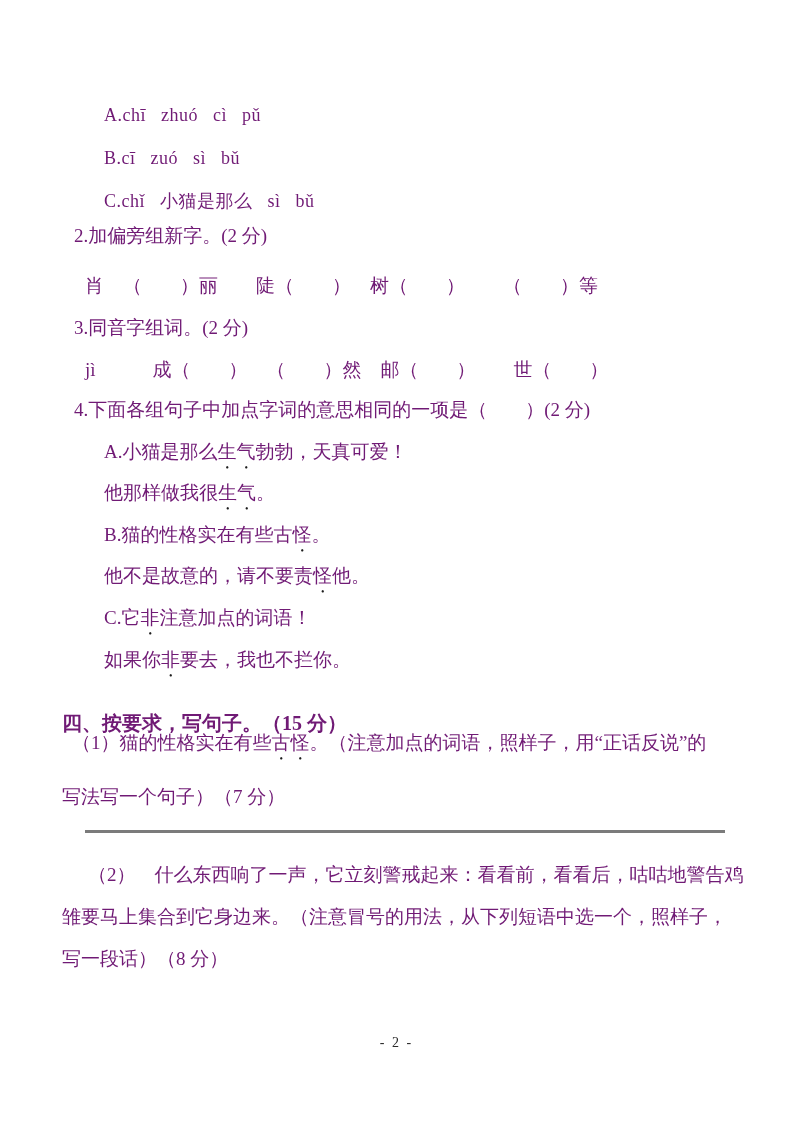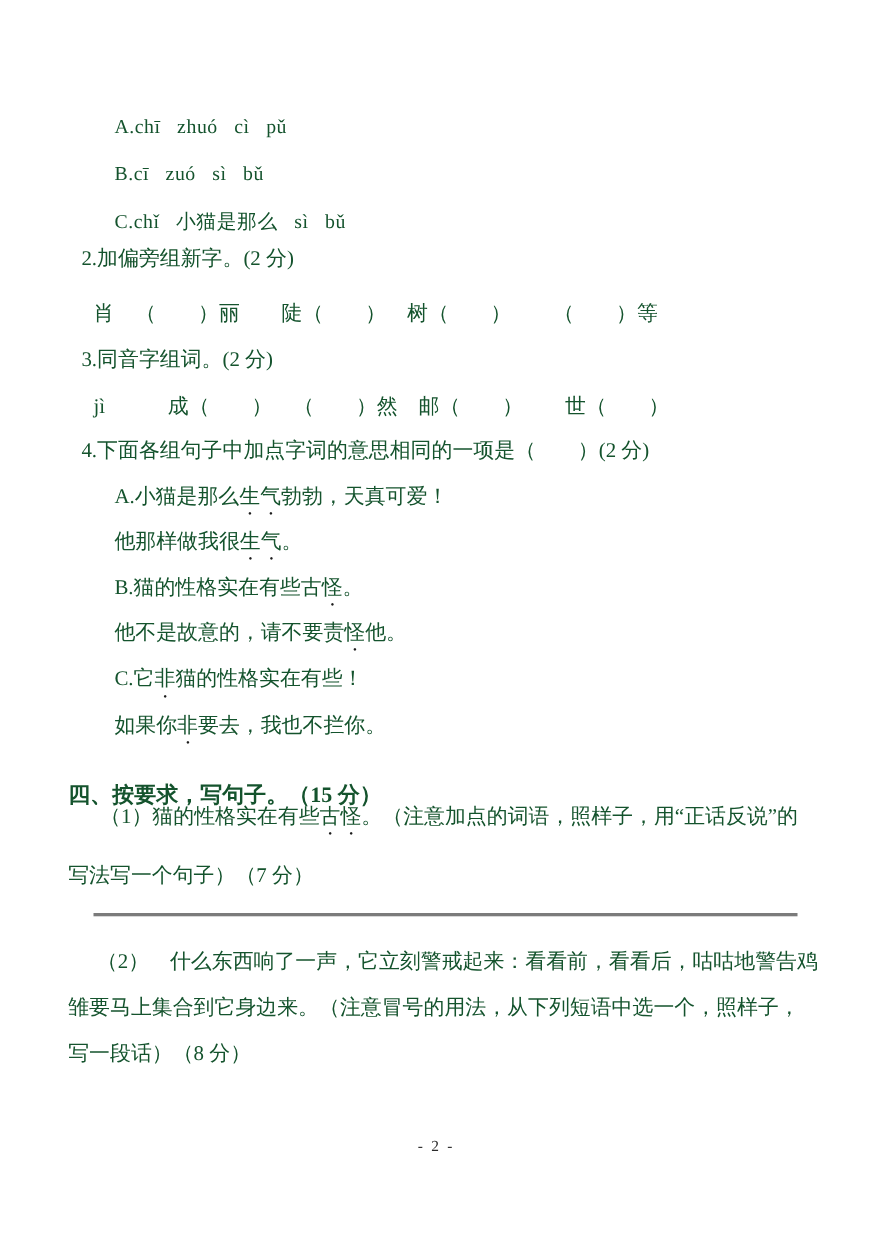--- a/index.html
+++ b/index.html
@@ -10,21 +10,21 @@
     background: #ffffff;
     font-family: "Liberation Serif", "DejaVu Serif", serif;
     color: #1c1c1c;
     overflow: hidden;
   }
   .line {
     position: absolute;
     font-size: 19px;
     line-height: 1.35;
     white-space: pre;
-    color: #14532d;
+    color: #701a75;
   }
   .pinyin {
     font-size: 18px;
     letter-spacing: 0.5px;
   }
   .section-title {
     font-weight: 700;
     font-size: 20px;
   }
   .emph {
@@ -65,26 +65,26 @@
   <div class="line" style="left:85px; top:273px;">肖　（　　）丽　　陡（　　）　树（　　）　　（　　）等</div>
 
   <div class="line" style="left:74px; top:315px;">3.同音字组词。(2 分)</div>
   <div class="line" style="left:85px; top:357px;">jì　　　成（　　）　（　　）然　邮（　　）　　世（　　）</div>
 
   <div class="line" style="left:74px; top:397px;">4.下面各组句子中加点字词的意思相同的一项是（　　）(2 分)</div>
   <div class="line" style="left:104px; top:439px;"><span>A.小猫是那么</span><span class="emph">生气</span><span>勃勃，天真可爱！</span></div>
   <div class="line" style="left:104px; top:480px;"><span>他那样做我很</span><span class="emph">生气</span><span>。</span></div>
   <div class="line" style="left:104px; top:563px;"><span>他不是故意的，请不要责</span><span class="emph">怪</span><span>他。</span></div>
   <div class="line" style="left:104px; top:522px;"><span>B.猫的性格实在有些古</span><span class="emph">怪</span><span>。</span></div>
-  <div class="line" style="left:104px; top:605px;"><span>C.它</span><span class="emph">非</span><span>猫的性格实在有些！</span></div>
+  <div class="line" style="left:104px; top:605px;"><span>C.它</span><span class="emph">非</span><span>注意加点的词语！</span></div>
   <div class="line" style="left:104px; top:647px;"><span>如果你</span><span class="emph">非</span><span>要去，我也不拦你。</span></div>
 
   <div class="line section-title" style="left:62px; top:710px;">四、按要求，写句子。（15 分）</div>
 
-  <div class="line" style="left:91px; top:730px;text-align:center;"><span>（1）猫的性格实在有些</span><span class="emph">古怪</span><span>。（注意加点的词语，照样子，用“正话反说”的</span></div>
+  <div class="line" style="left:72px; top:730px;text-align:center;"><span>（1）猫的性格实在有些</span><span class="emph">古怪</span><span>。（注意加点的词语，照样子，用“正话反说”的</span></div>
   <div class="line" style="left:62px; top:784px;">写法写一个句子）（7 分）</div>
 
   <div class="answer-line"></div>
 
   <div class="line" style="left:88px; top:862px;">（2）　什么东西响了一声，它立刻警戒起来：看看前，看看后，咕咕地警告鸡</div>
   <div class="line" style="left:62px; top:904px;">雏要马上集合到它身边来。（注意冒号的用法，从下列短语中选一个，照样子，</div>
   <div class="line" style="left:62px; top:946px;">写一段话）（8 分）</div>
 
   <div class="footer">- 2 -</div>
 

